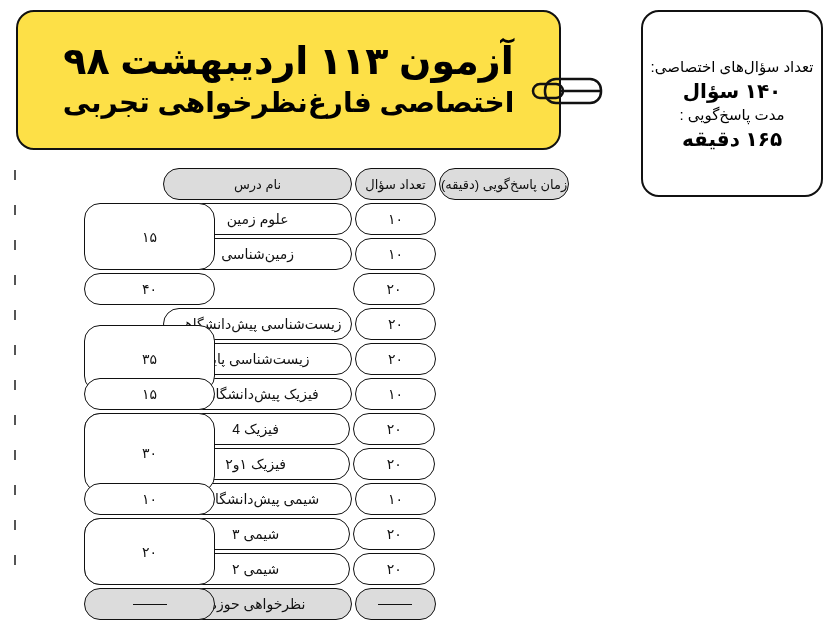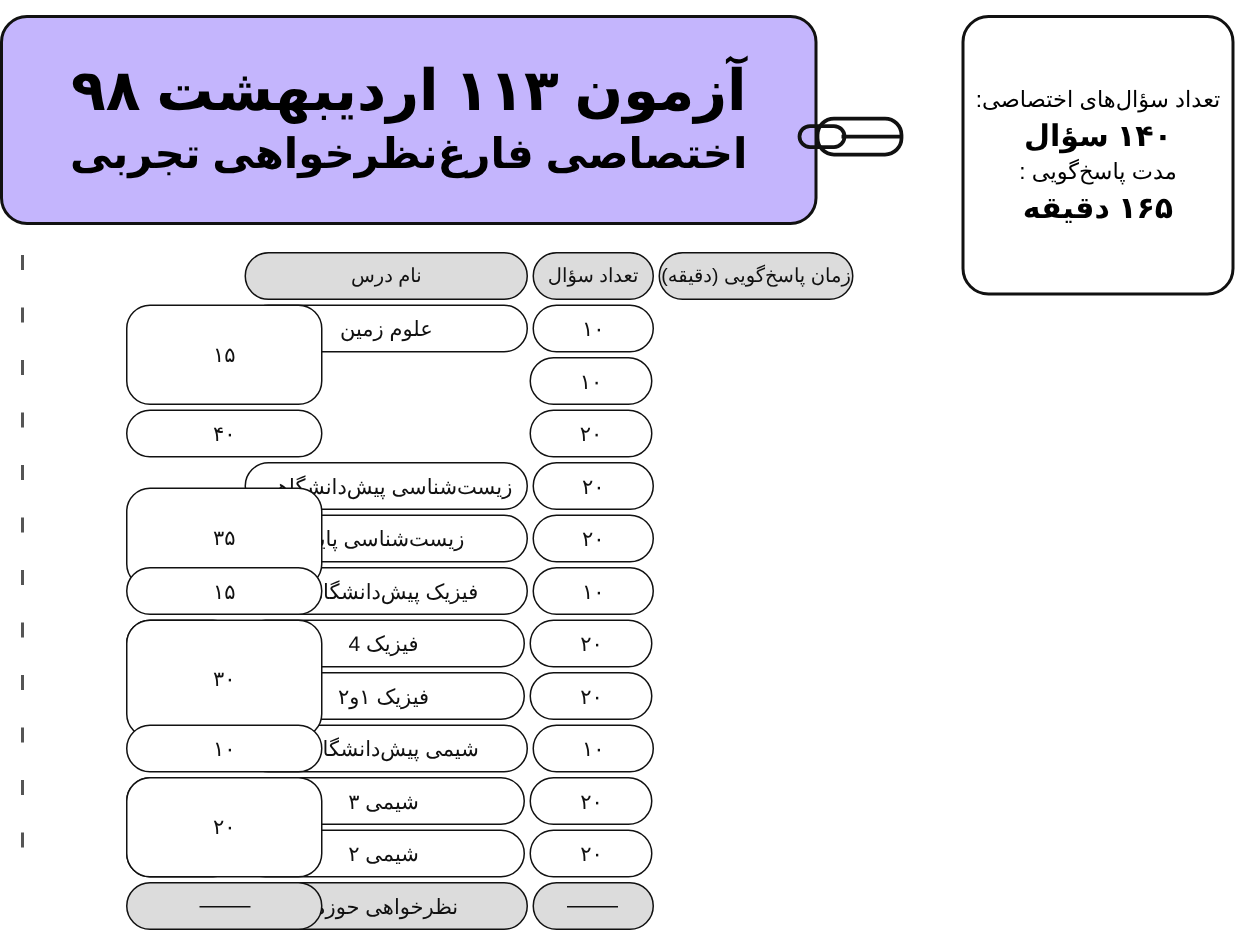--- a/index.html
+++ b/index.html
@@ -1,22 +1,22 @@
 <!DOCTYPE html>
 <html lang="fa" dir="rtl"><head>
 <meta charset="utf-8">
 <style>
   html,body{margin:0;padding:0;background:#ffffff;}
   body{width:839px;height:622px;position:relative;overflow:hidden;
        font-family:"Liberation Sans","DejaVu Sans",sans-serif;color:#111;}
 
   
   .title-box{
-    position:absolute;left:0;top:10px;width:545px;height:140px;
-    border:2px solid #111;border-radius:18px;background:#c4b5fd;
+    position:absolute;left:16px;top:10px;width:545px;height:140px;
+    border:2px solid #111;border-radius:18px;background:#fde047;
     display:flex;flex-direction:column;align-items:center;justify-content:center;
     box-sizing:border-box;
   }
   .title-line{
     font-weight:bold;text-align:center;color:#000;letter-spacing:0px;
   }
   .title-line.l1{font-size:38px;line-height:46px;}
   .title-line.l2{font-size:28px;line-height:38px;}
 
   .info-box{
@@ -125,20 +125,21 @@
   <div id="rows-host" class="span-wrap" style="position: relative; height: 455px;">
       <div class="row">
         <div class="spacer-time"></div>
         <div class="cell c-count">۱۰</div>
         <div class="cell c-subject">علوم زمین</div>
         <div class="no-tag"></div>
       </div>
       <div class="row">
         <div class="spacer-time"></div>
         <div class="cell c-count">۱۰</div>
+        <div class="cell c-subject">زمین‌شناسی</div>
         <div class="no-tag"></div>
       </div>
       <div class="row">
         <div class="spacer-time"></div>
         <div class="cell c-count">۲۰</div>
         <div class="no-tag"></div>
       </div>
       <div class="row">
         <div class="spacer-time"></div>
         <div class="cell c-count">۲۰</div>

